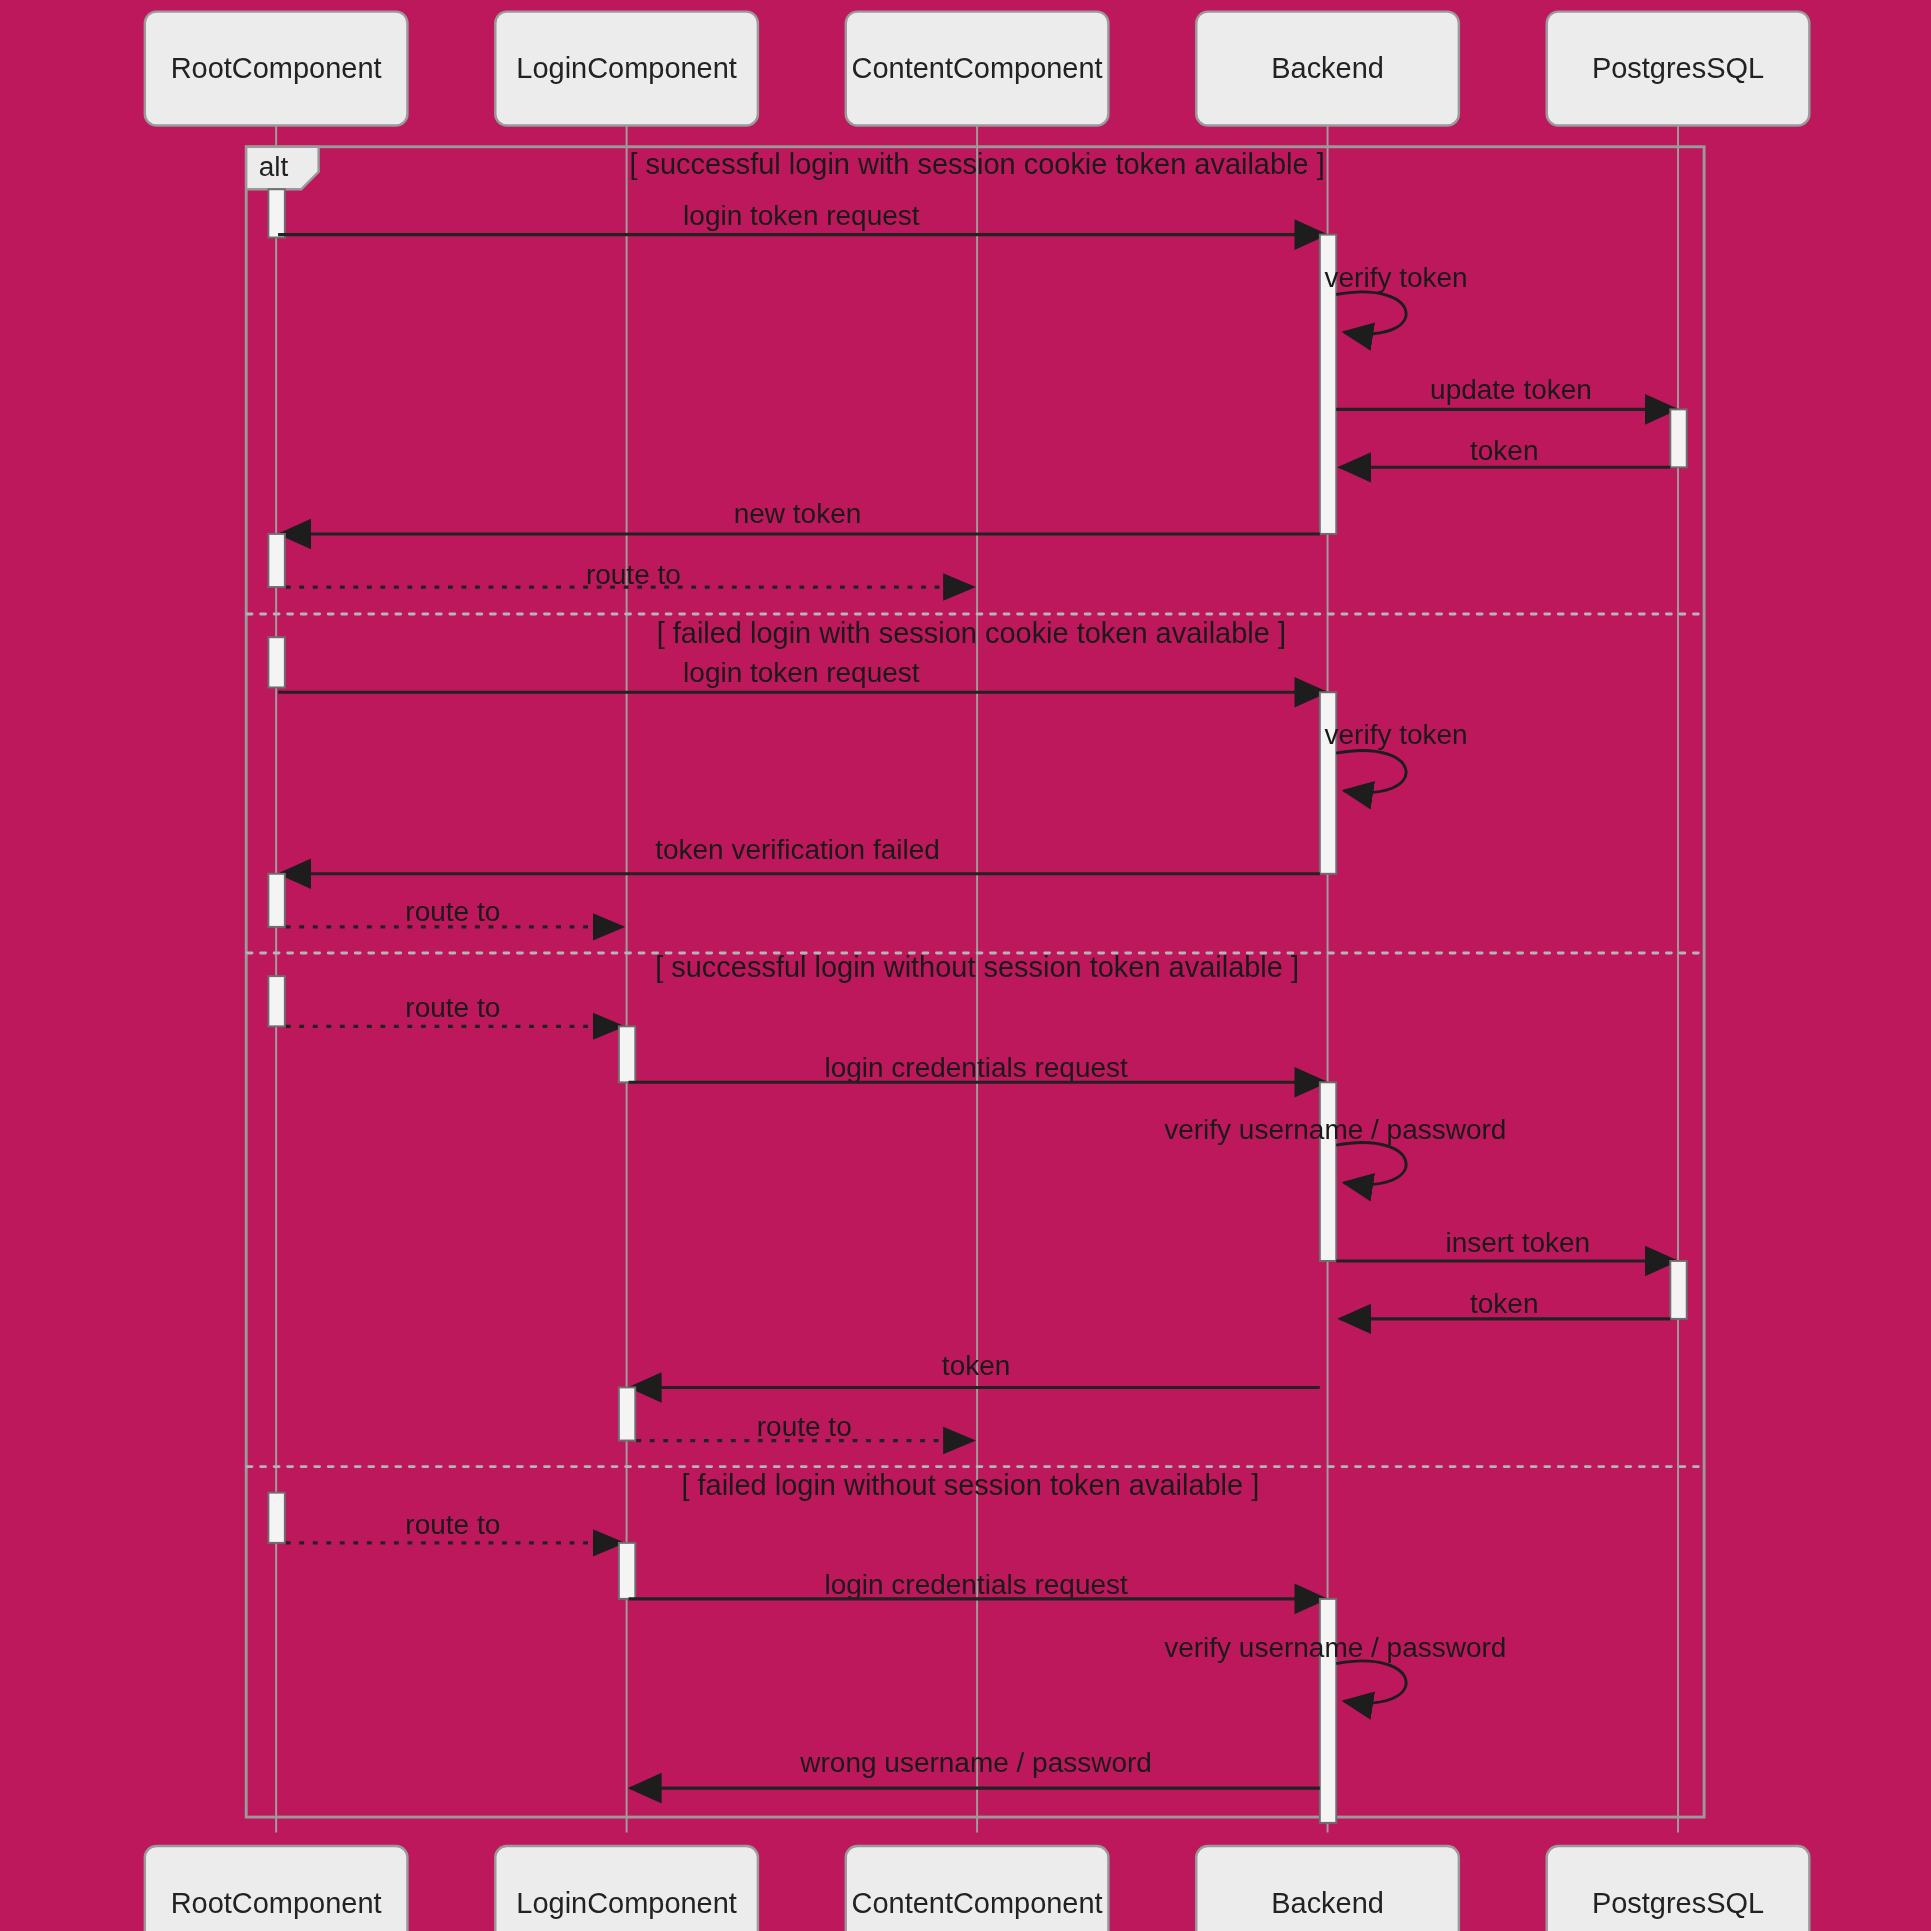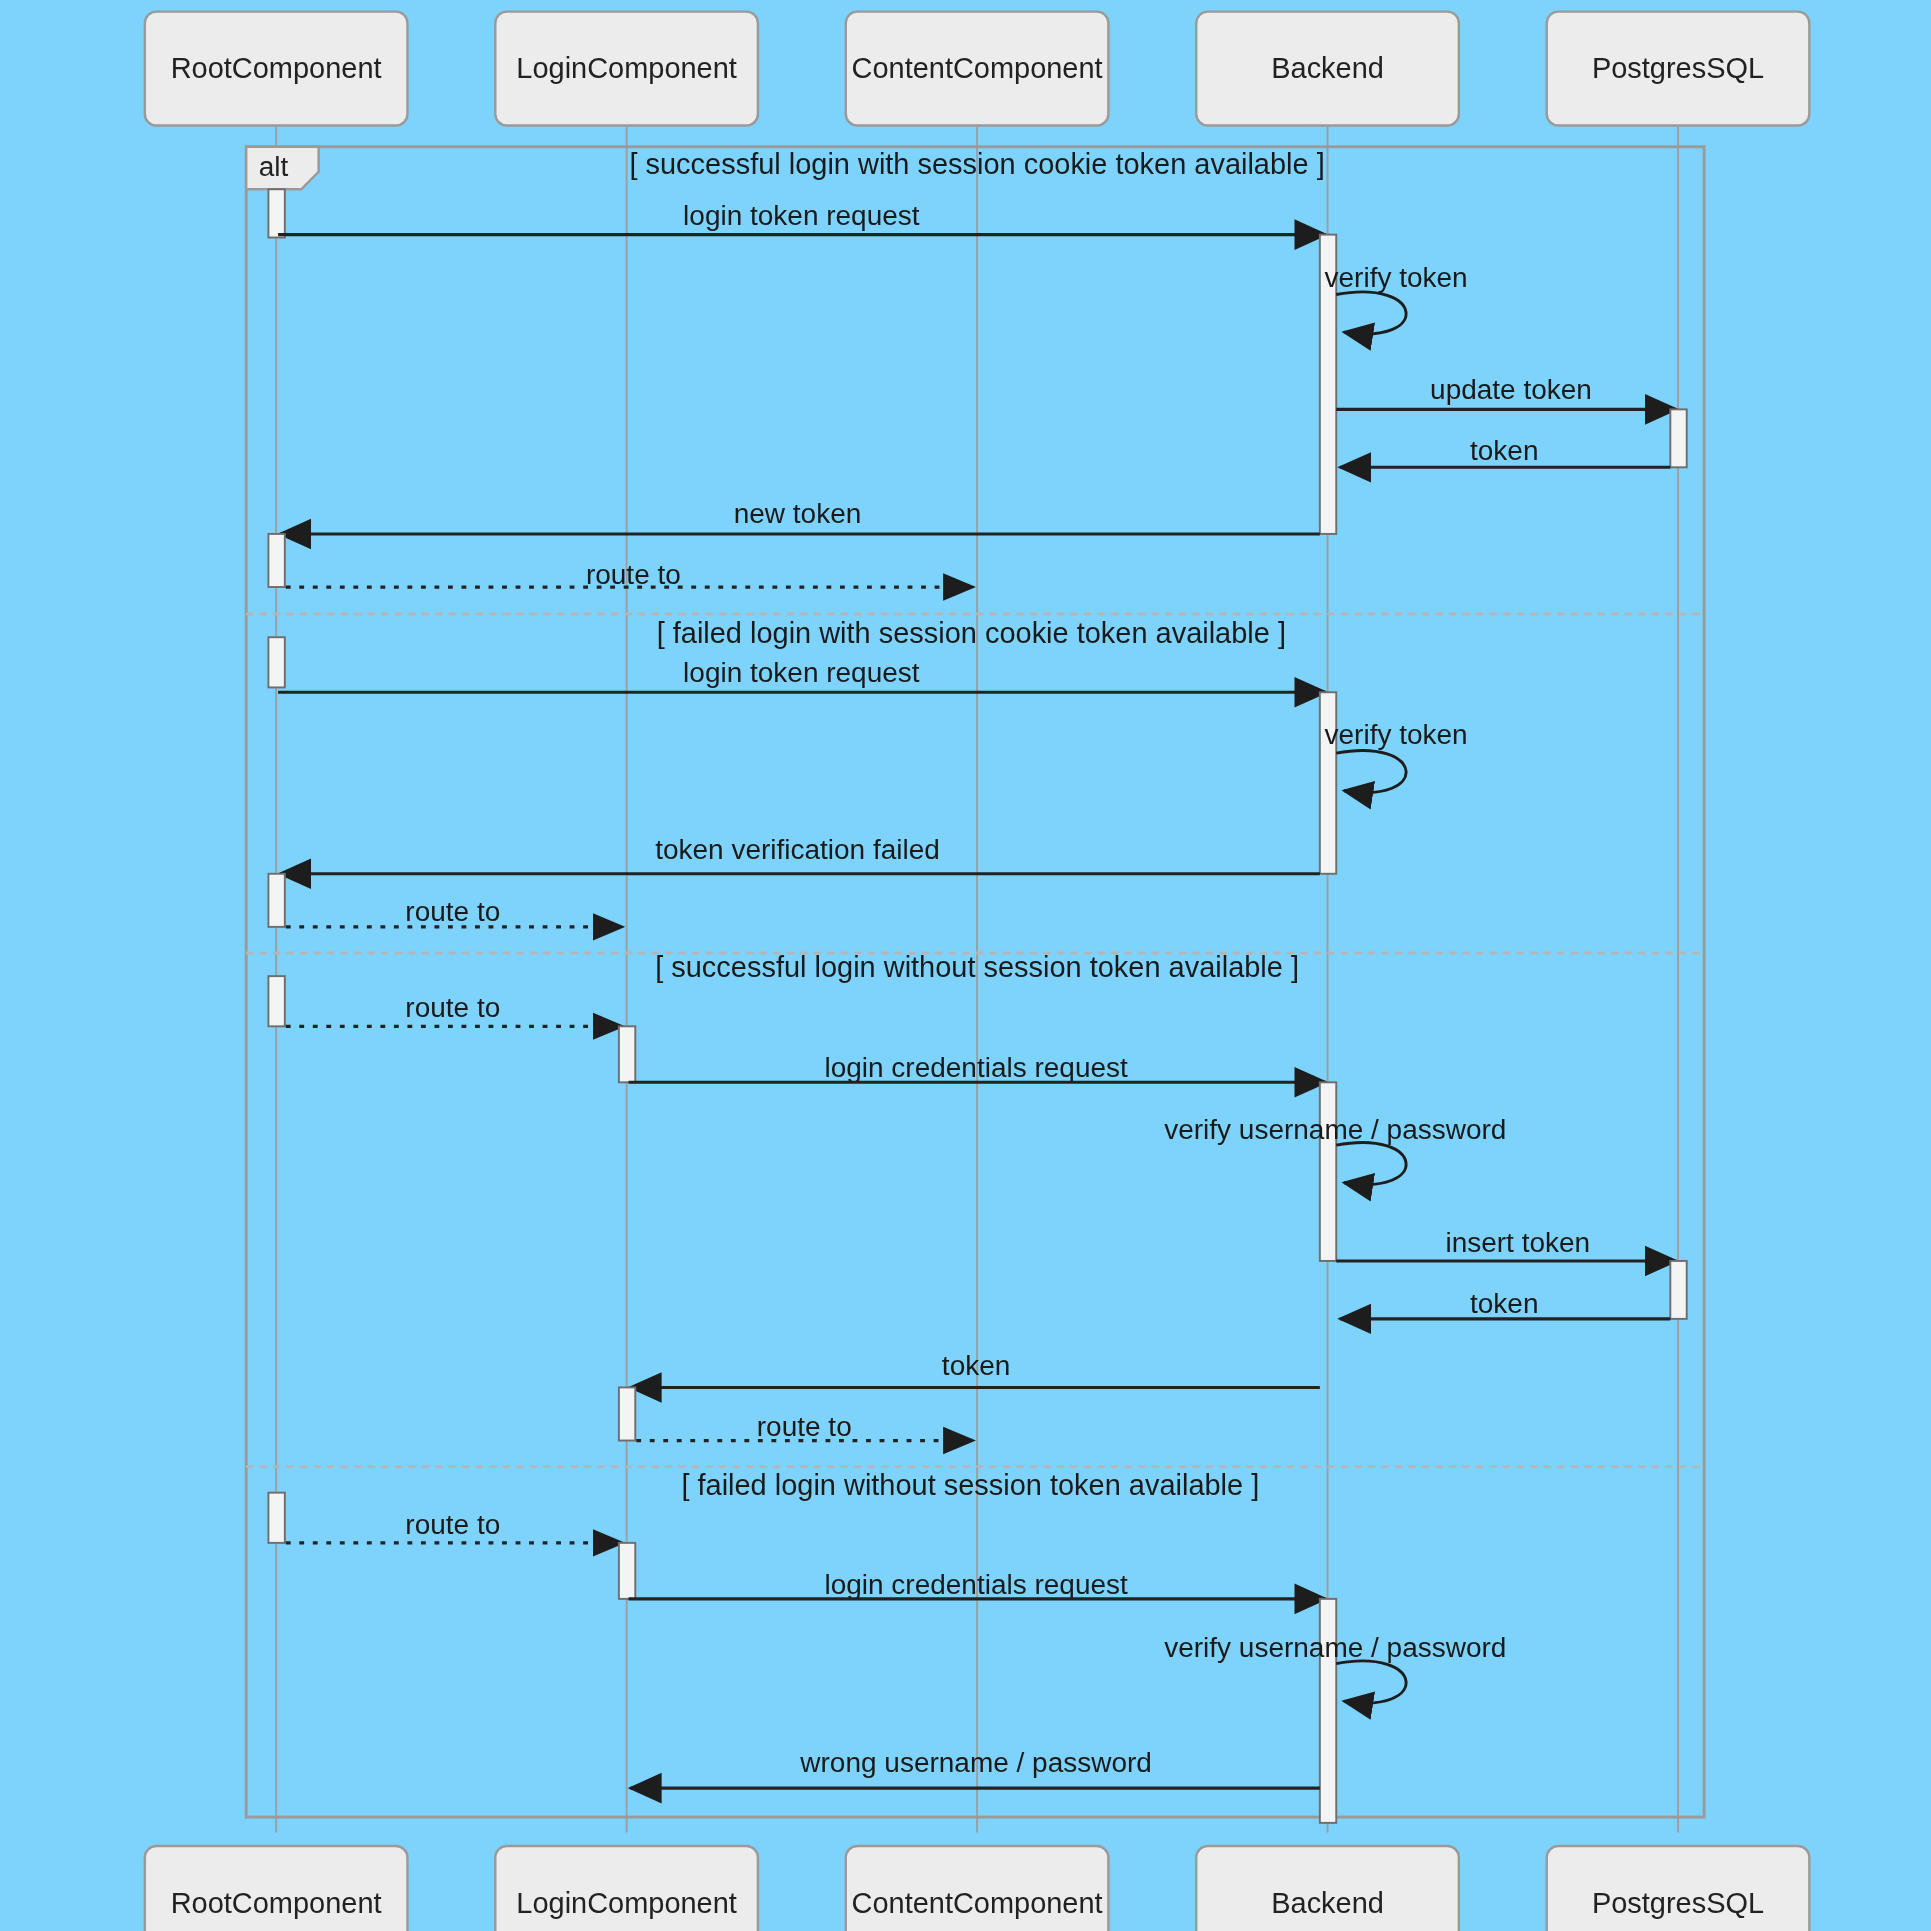--- a/index.html
+++ b/index.html
@@ -8,21 +8,21 @@
     background: #ffffff;
     width: 1931px;
     height: 1931px;
     overflow: hidden;
     font-family: "Liberation Sans", sans-serif;
   }
   #diagram-root {
     position: relative;
     width: 1931px;
     height: 1931px;
-    background: #7dd3fc;
+    background: #be185d;
   }
   svg#seq {
     display: block;
     width: 1931px;
     height: 1931px;
   }
   .actor-box rect {
     fill: #ececec;
     stroke: #9a9a9a;
     stroke-width: 2.5;

